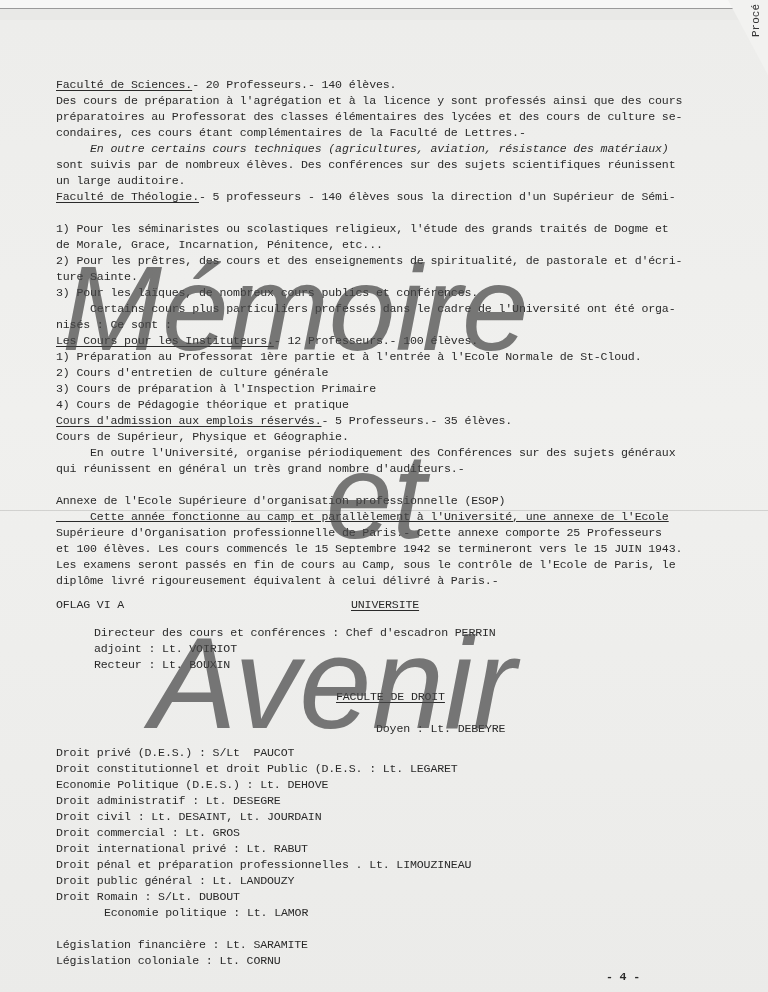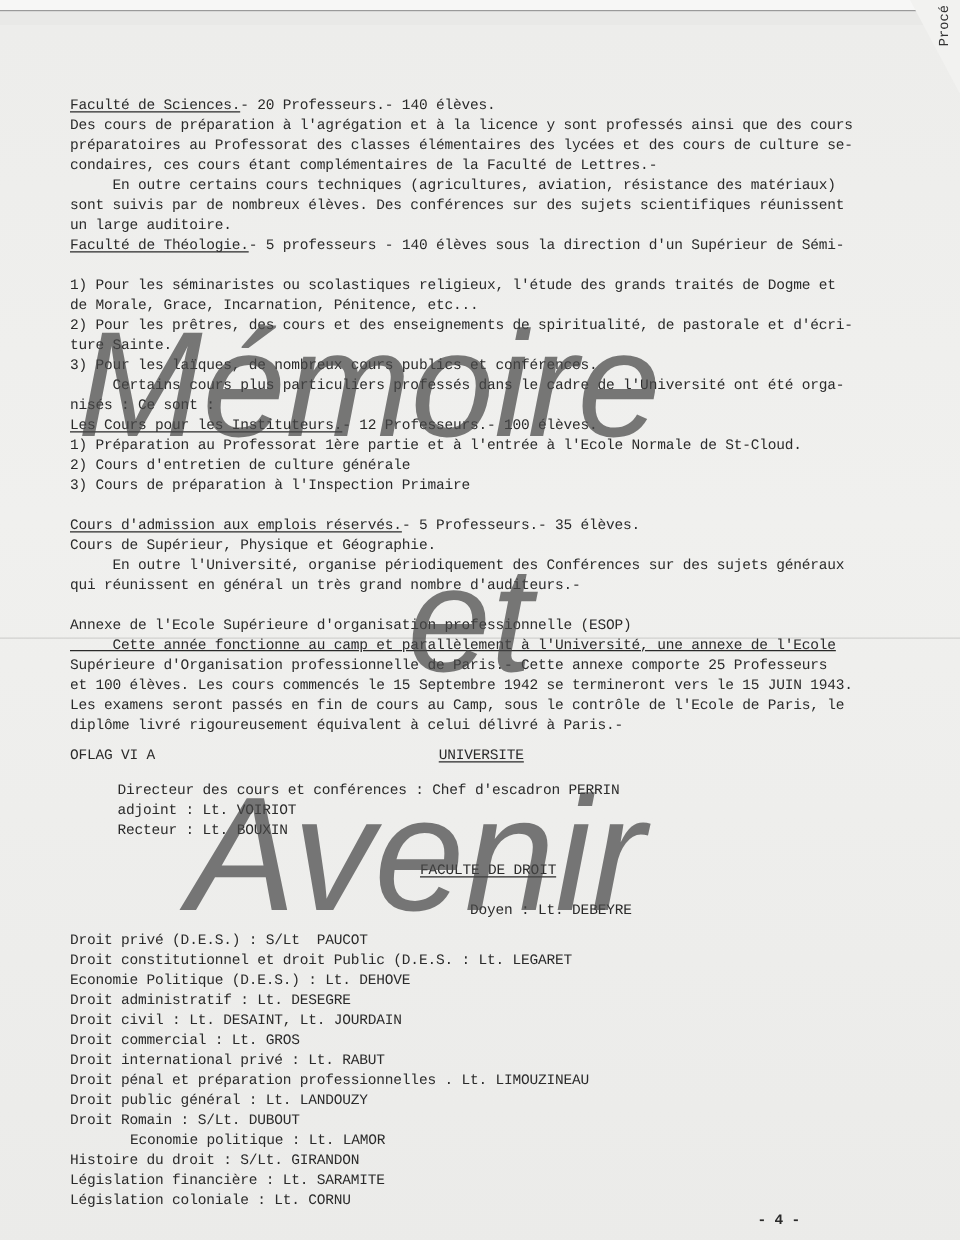--- a/index.html
+++ b/index.html
@@ -36,41 +36,42 @@
 
 <div class="page">
   <div class="fold"></div>
 
   <div class="line" style="left:56px;top:57px;">
     <span class="u">Faculté de Sciences.</span><span>- 20 Professeurs.- 140 élèves.</span>
   </div>
   <div class="line" style="left:56px;top:73px;">Des cours de préparation à l'agrégation et à la licence y sont professés ainsi que des cours</div>
   <div class="line" style="left:56px;top:89px;">préparatoires au Professorat des classes élémentaires des lycées et des cours de culture se-</div>
   <div class="line" style="left:56px;top:105px;">condaires, ces cours étant complémentaires de la Faculté de Lettres.-</div>
-  <div class="line" style="left:56px;top:121px;white-space:pre;">     En outre certains cours techniques (agricultures, aviation, résistance des matériaux)</div>
+  <div class="line" style="left:56px;top:121px;white-space:pre;font-style:italic;">     En outre certains cours techniques (agricultures, aviation, résistance des matériaux)</div>
   <div class="line" style="left:56px;top:137px;">sont suivis par de nombreux élèves. Des conférences sur des sujets scientifiques réunissent</div>
   <div class="line" style="left:56px;top:153px;">un large auditoire.</div>
 
   <div class="line" style="left:56px;top:169px;">
     <span class="u">Faculté de Théologie.</span><span>- 5 professeurs - 140 élèves sous la direction d'un Supérieur de Sémi-</span>
   </div>
   <div class="line" style="left:56px;top:201px;">1) Pour les séminaristes ou scolastiques religieux, l'étude des grands traités de Dogme et</div>
   <div class="line" style="left:56px;top:217px;">de Morale, Grace, Incarnation, Pénitence, etc...</div>
   <div class="line" style="left:56px;top:233px;">2) Pour les prêtres, des cours et des enseignements de spiritualité, de pastorale et d'écri-</div>
   <div class="line" style="left:56px;top:249px;">ture Sainte.</div>
   <div class="line" style="left:56px;top:265px;">3) Pour les laïques, de nombreux cours publics et conférences.</div>
   <div class="line" style="left:56px;top:281px;white-space:pre;">     Certains cours plus particuliers professés dans le cadre de l'Université ont été orga-</div>
   <div class="line" style="left:56px;top:297px;">nisés : Ce sont :</div>
 
   <div class="line" style="left:56px;top:313px;">
     <span class="u">Les Cours pour les Instituteurs.</span><span>- 12 Professeurs.- 100 élèves.</span>
   </div>
   <div class="line" style="left:56px;top:329px;">1) Préparation au Professorat 1ère partie et à l'entrée à l'Ecole Normale de St-Cloud.</div>
   <div class="line" style="left:56px;top:345px;">2) Cours d'entretien de culture générale</div>
   <div class="line" style="left:56px;top:361px;">3) Cours de préparation à l'Inspection Primaire</div>
+  <div class="line" style="left:56px;top:377px;">4) Cours de Pédagogie théorique et pratique</div>
 
   <div class="line" style="left:56px;top:393px;">
     <span class="u">Cours d'admission aux emplois réservés.</span><span>- 5 Professeurs.- 35 élèves.</span>
   </div>
   <div class="line" style="left:56px;top:409px;">Cours de Supérieur, Physique et Géographie.</div>
   <div class="line" style="left:56px;top:425px;white-space:pre;">     En outre l'Université, organise périodiquement des Conférences sur des sujets généraux</div>
   <div class="line" style="left:56px;top:441px;">qui réunissent en général un très grand nombre d'auditeurs.-</div>
 
   <div class="line" style="left:56px;top:473px;">Annexe de l'Ecole Supérieure d'organisation professionnelle (ESOP)</div>
   <div class="line" style="left:56px;top:489px;white-space:pre;text-decoration:underline;">     Cette année fonctionne au camp et parallèlement à l'Université, une annexe de l'Ecole</div>
@@ -92,21 +93,20 @@
   <div class="line" style="left:56px;top:741px;">Droit constitutionnel et droit Public (D.E.S. : Lt. LEGARET</div>
   <div class="line" style="left:56px;top:757px;">Economie Politique (D.E.S.) : Lt. DEHOVE</div>
   <div class="line" style="left:56px;top:773px;">Droit administratif : Lt. DESEGRE</div>
   <div class="line" style="left:56px;top:789px;">Droit civil : Lt. DESAINT, Lt. JOURDAIN</div>
   <div class="line" style="left:56px;top:805px;">Droit commercial : Lt. GROS</div>
   <div class="line" style="left:56px;top:821px;">Droit international privé : Lt. RABUT</div>
   <div class="line" style="left:56px;top:837px;">Droit pénal et préparation professionnelles . Lt. LIMOUZINEAU</div>
   <div class="line" style="left:56px;top:853px;">Droit public général : Lt. LANDOUZY</div>
   <div class="line" style="left:56px;top:869px;">Droit Romain : S/Lt. DUBOUT</div>
   <div class="line" style="left:56px;top:885px;margin-left:48px;">Economie politique : Lt. LAMOR</div>
-  <div class="line" style="left:56px;top:901px;">Histoire du droit : S/Lt. GIRANDON</div>
   <div class="line" style="left:56px;top:917px;">Législation financière : Lt. SARAMITE</div>
   <div class="line" style="left:56px;top:933px;">Législation coloniale : Lt. CORNU</div>
 
   <div class="line" style="left:606px;top:949px;font-weight:bold;">- 4 -</div>
 
   <div class="wm" style="left:62px;top:228px;font-size:120px;line-height:120px;">Mémoire</div>
   <div class="wm" style="left:326px;top:416px;font-size:120px;line-height:120px;">et</div>
   <div class="wm" style="left:150px;top:598px;font-size:130px;line-height:130px;">Avenir</div>
 </div>
 

